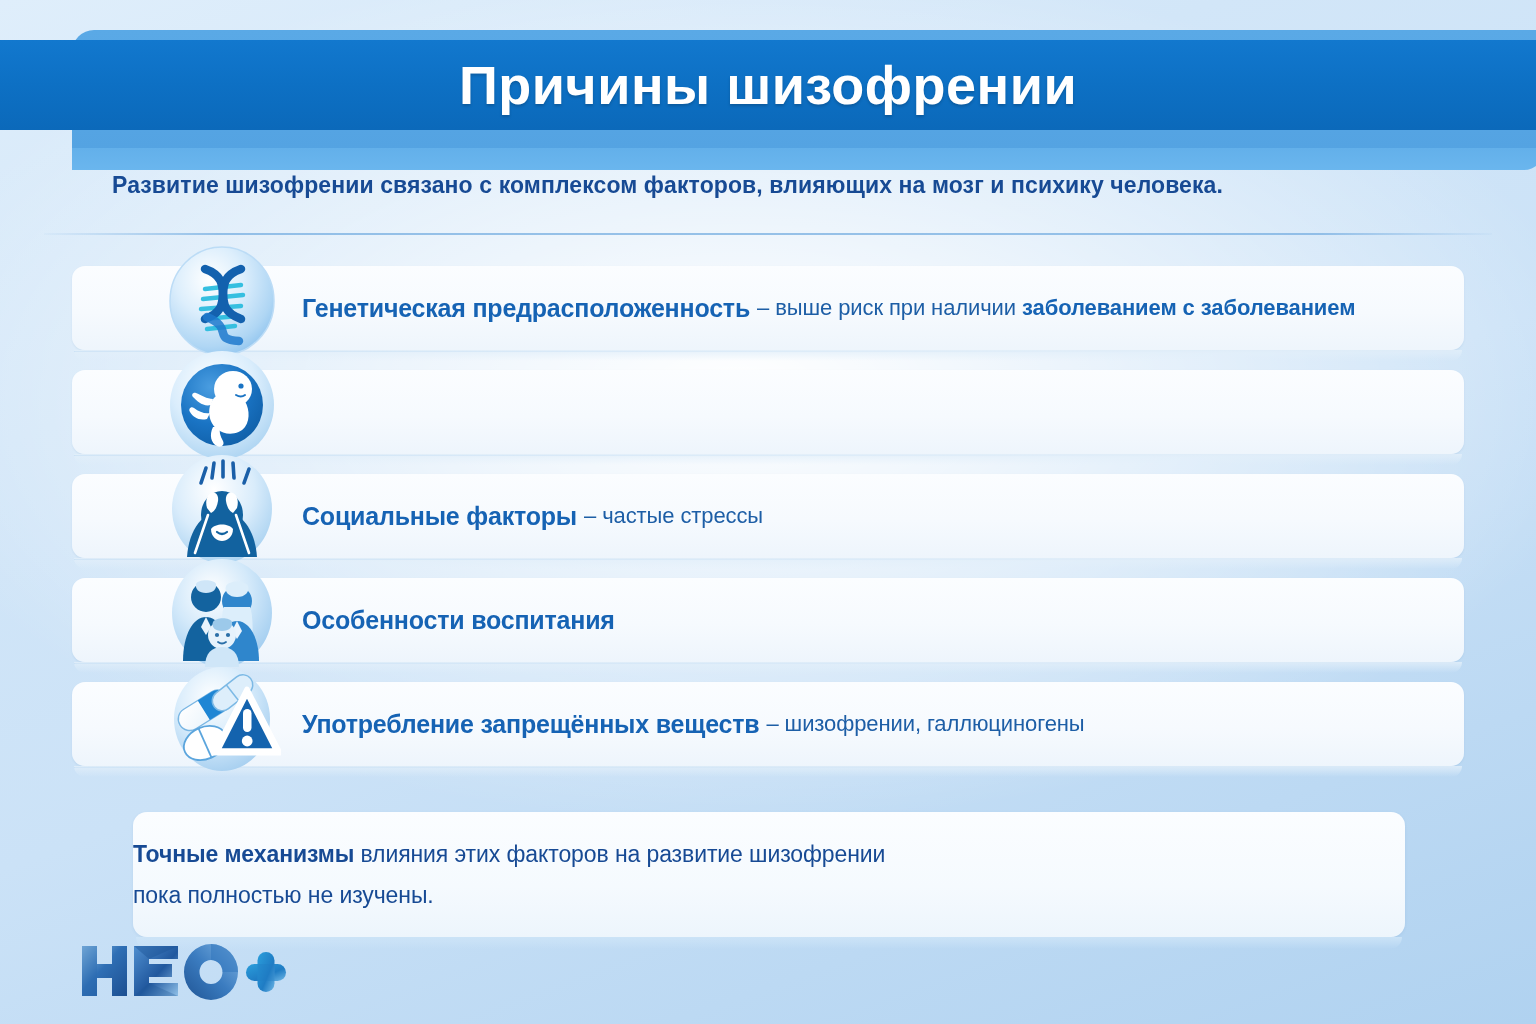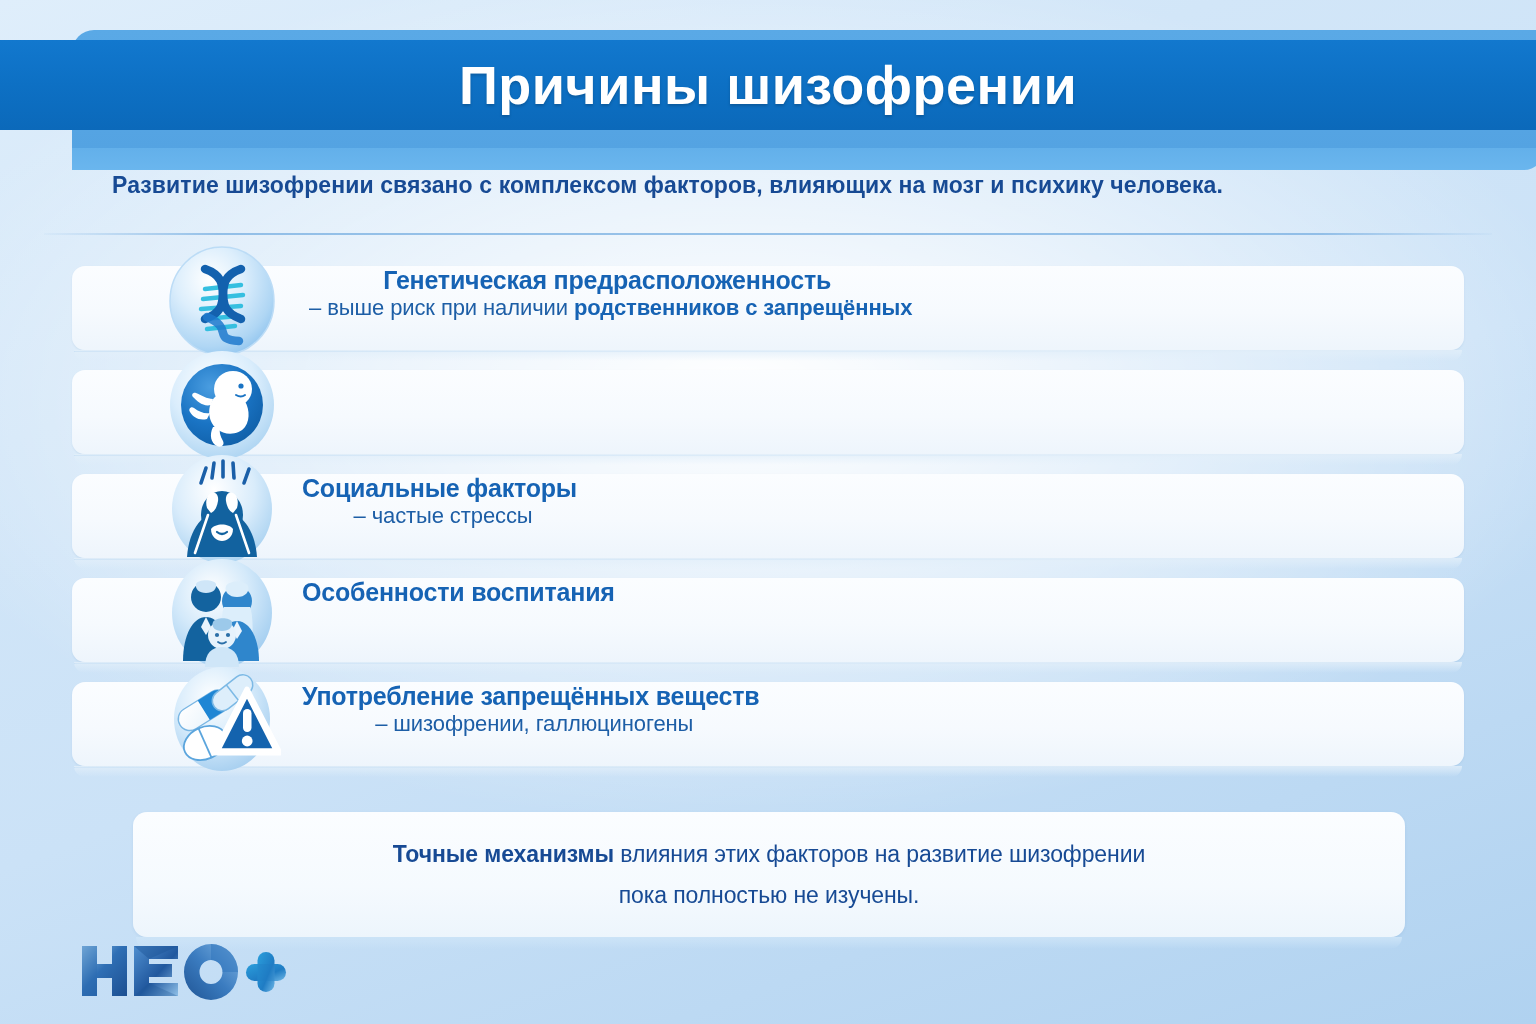--- a/index.html
+++ b/index.html
@@ -147,21 +147,20 @@
 
   .row-text {
     position: absolute;
     left: 302px;
     top: 0;
     height: 84px;
     display: flex;
     align-items: center;
     font-size: 23px;
     white-space: nowrap;
-    flex-direction: column;
   }
   .row-strong {
     color: #1663b4;
     font-weight: bold;
     font-size: 25px;
     letter-spacing: -0.2px;
   }
   .row-rest {
     color: #1d5ea6;
     font-weight: normal;
@@ -179,21 +178,20 @@
     position: absolute;
     left: 133px;
     top: 812px;
     width: 1272px;
     height: 125px;
     border-radius: 14px;
     background: linear-gradient(180deg, #fbfdff 0%, #f5fafe 60%, #edf5fc 100%);
     box-shadow: 0 1px 3px rgba(60,110,160,0.10);
     display: flex;
     flex-direction: column;
-    align-items: center;
     justify-content: center;
     gap: 14px;
   }
   .note-line {
     font-size: 23px;
     color: #174a94;
     white-space: nowrap;
     letter-spacing: -0.1px;
   }
   .note-bold { font-weight: bold; color: #174a94; }
@@ -262,21 +260,21 @@
             <path d="M42 24 C 76 36, 44 62, 78 74"></path>
             <path d="M78 24 C 44 36, 76 62, 42 74"></path>
           </g>
           <g fill="none" stroke="#1e79cd" stroke-width="8.5" stroke-linecap="round" opacity="0.85">
             <path d="M44 72 C 72 84, 48 94, 76 96"></path>
           </g>
         </svg>
       </div>
       <div class="row-text">
         <span class="row-strong">Генетическая предрасположенность</span>
-        <span class="row-rest"><span>– выше риск при наличии </span><span class="emph">родственников с запрещённых</span></span>
+        <span class="row-rest"><span>– выше риск при наличии </span><span class="emph">заболеванием с заболеванием</span></span>
       </div>
     </div>
 
     <div class="row">
       <div class="row-card"></div>
       <div class="row-underline"></div>
       <div class="row-reflect"></div>
       <div class="icon-badge">
         <svg viewBox="0 0 118 118">
           <defs>

